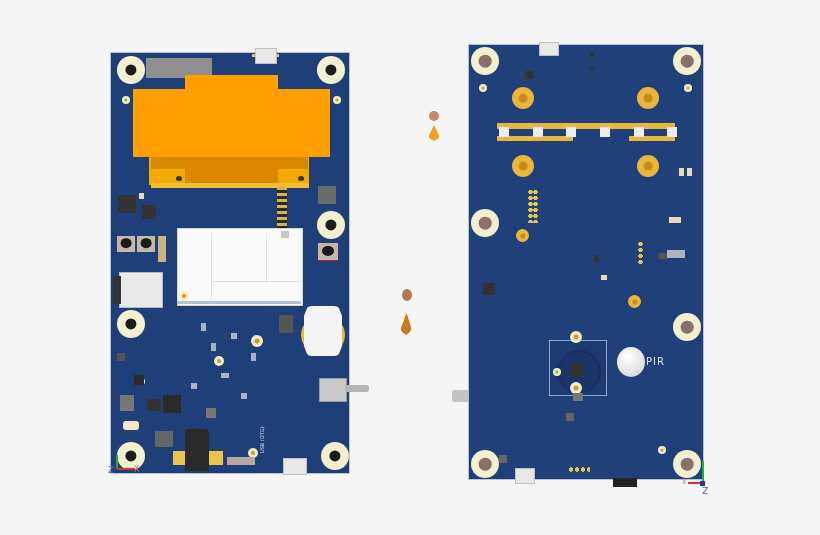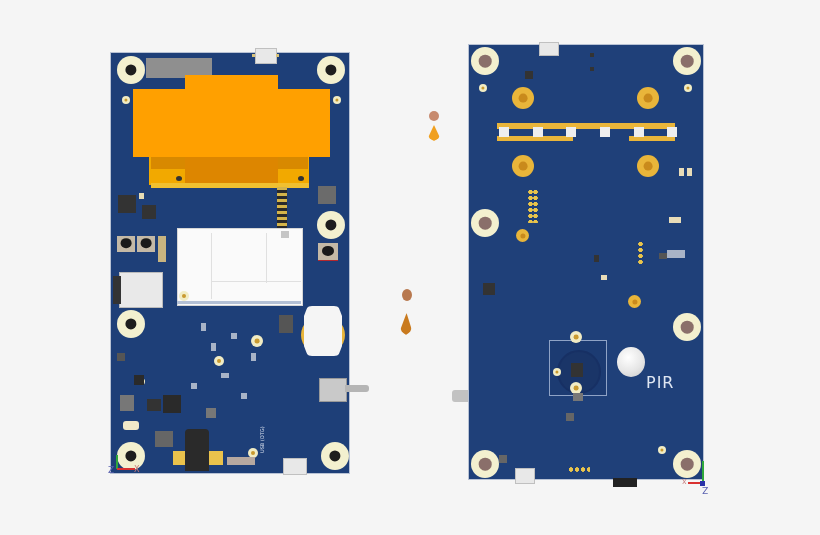--- a/index.html
+++ b/index.html
@@ -185,21 +185,21 @@
   <div class="chip" style="left:190px;top:208px;width:8px;height:6px;background:#555;"></div>
   <div class="smd" style="left:198px;top:205px;width:18px;height:8px;"></div>
 
   <div class="abs" style="left:80px;top:295px;width:56px;height:54px;border:1px solid #8fa3c6;background:#1c3b72;"></div>
   <div class="abs" style="left:88px;top:305px;width:40px;height:40px;border-radius:50%;background:#1a3568;border:2px solid #173064;"></div>
   <div class="chip" style="left:102px;top:318px;width:12px;height:14px;"></div>
   <div class="via" style="left:101px;top:286px;width:12px;height:12px;"></div>
   <div class="via" style="left:101px;top:337px;width:12px;height:12px;"></div>
   <div class="via" style="left:84px;top:323px;width:8px;height:8px;"></div>
   <div class="abs" style="left:148px;top:302px;width:28px;height:30px;border-radius:50%;background:radial-gradient(circle at 40% 35%,#ffffff 0,#e6e6e6 55%,#c9c9c9 100%);"></div>
-  <div class="abs" style="left:177px;top:328px;font-size:16px;color:#dfe6f2;letter-spacing:1px;">PIR</div>
+  <div class="abs" style="left:177px;top:311px;font-size:10px;color:#dfe6f2;letter-spacing:1px;">PIR</div>
 
   <div class="abs" style="left:13px;top:385px;width:0;"></div>
   <div class="chip" style="left:30px;top:410px;width:8px;height:8px;background:#666;"></div>
   <div class="chip" style="left:104px;top:348px;width:10px;height:8px;background:#777;"></div>
   <div class="chip" style="left:97px;top:368px;width:8px;height:8px;background:#666;"></div>
   <div class="abs" style="left:99px;top:422px;width:22px;height:5px;background:radial-gradient(circle,#e9c44b 2px,transparent 2.5px) 0 0/6px 5px;"></div>
   <div class="abs" style="left:13px;top:385px;width:0;height:0;"></div>
   <div class="abs" style="left:1px;top:350px;width:0;"></div>
 
   <div class="usb" style="left:46px;top:423px;width:18px;height:14px;"></div>

